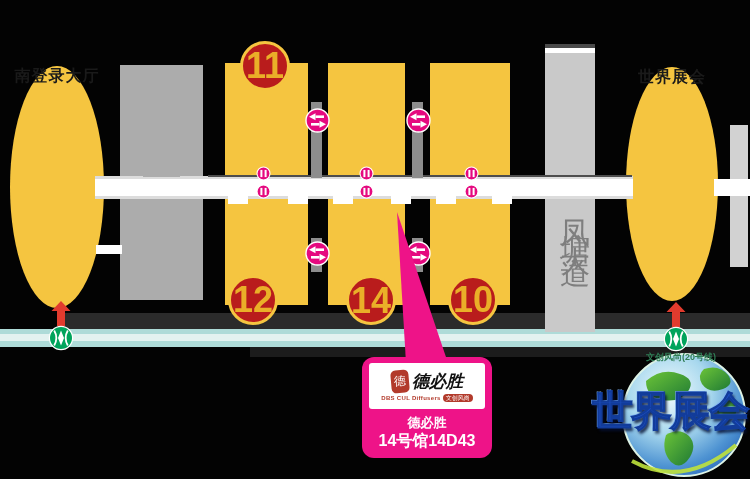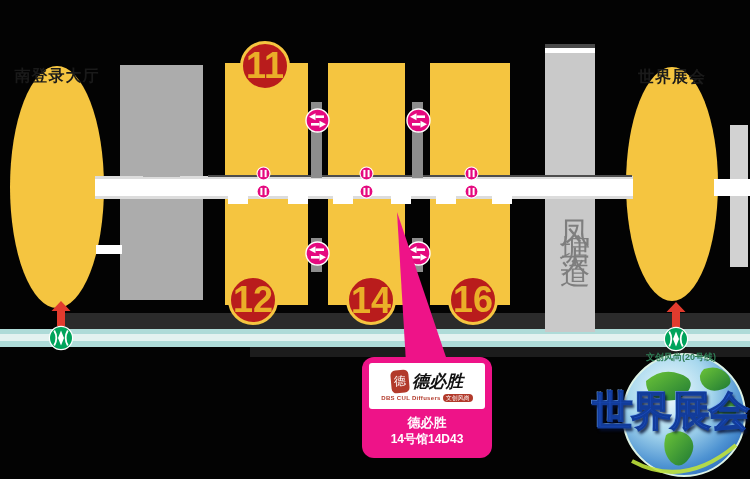--- a/index.html
+++ b/index.html
@@ -21,21 +21,21 @@
   .logo-card{position:absolute;left:7px;top:6px;width:116px;height:46px;background:#fff;border-radius:3px;
              display:flex;flex-direction:column;align-items:center;justify-content:center;}
   .logo-row{display:flex;align-items:center;gap:3px;}
   .seal{width:18px;height:23px;background:var(--seal_red);border-radius:5px;color:#fff;font-size:12px;
         font-family:"DejaVu Serif",serif;display:flex;align-items:center;justify-content:center;transform:rotate(-5deg);}
   .brand{font-family:"DejaVu Serif",serif;font-style:italic;font-weight:bold;font-size:17px;color:#111;}
   .sub-row{display:flex;align-items:center;gap:2px;margin-top:1px;}
   .sub-txt{font-size:6px;color:var(--seal_red);font-weight:bold;letter-spacing:.3px;}
   .sub-badge{font-size:6px;color:#fff;background:var(--seal_red);border-radius:4px;padding:0 3px;line-height:8px;}
   .callout-line1{position:absolute;left:0;top:57px;width:100%;text-align:center;color:#fff;font-weight:bold;font-size:13px;}
-  .callout-line2{position:absolute;left:0;top:74px;width:100%;text-align:center;color:#fff;font-weight:bold;font-size:12px;}
+  .callout-line2{position:absolute;left:0;top:74px;width:100%;text-align:center;color:#fff;font-weight:bold;font-size:16px;}
   .watermark{font-size:41px;font-weight:bold;color:var(--globe_blue);letter-spacing:-2px;
              -webkit-text-stroke:1px #123C9A;
              text-shadow:2px 3px 3px rgba(5,15,50,.85), -1px -1px 0 #7FB2F2;}
 </style>
 </head>
 <body>
 
 <div id="stage">
 
   <div class="abs" style="left:60px;top:313px;width:690px;height:17px;background:#2b2b2b;"></div>
@@ -147,21 +147,21 @@
   <div class="abs num-badge" style="left:240px;top:41px;">
       <span>11</span>
     </div>
   <div class="abs num-badge" style="left:228px;top:275px;">
       <span>12</span>
     </div>
   <div class="abs num-badge" style="left:346px;top:275px;align-items:flex-end;">
       <span>14</span>
     </div>
   <div class="abs num-badge" style="left:448px;top:275px;">
-      <span>16</span>
+      <span>10</span>
     </div>
 
   <svg class="abs" style="left:0;top:0;pointer-events:none;" width="750" height="479" viewBox="0 0 750 479">
     <polygon points="397,212 406,363 448,363" fill="var(--callout_pink)"></polygon>
   </svg>
 
   <div class="abs callout" style="left:362px;top:357px;width:130px;height:101px;">
     <div class="logo-card">
       <div class="logo-row">
         <div class="seal">德</div>

